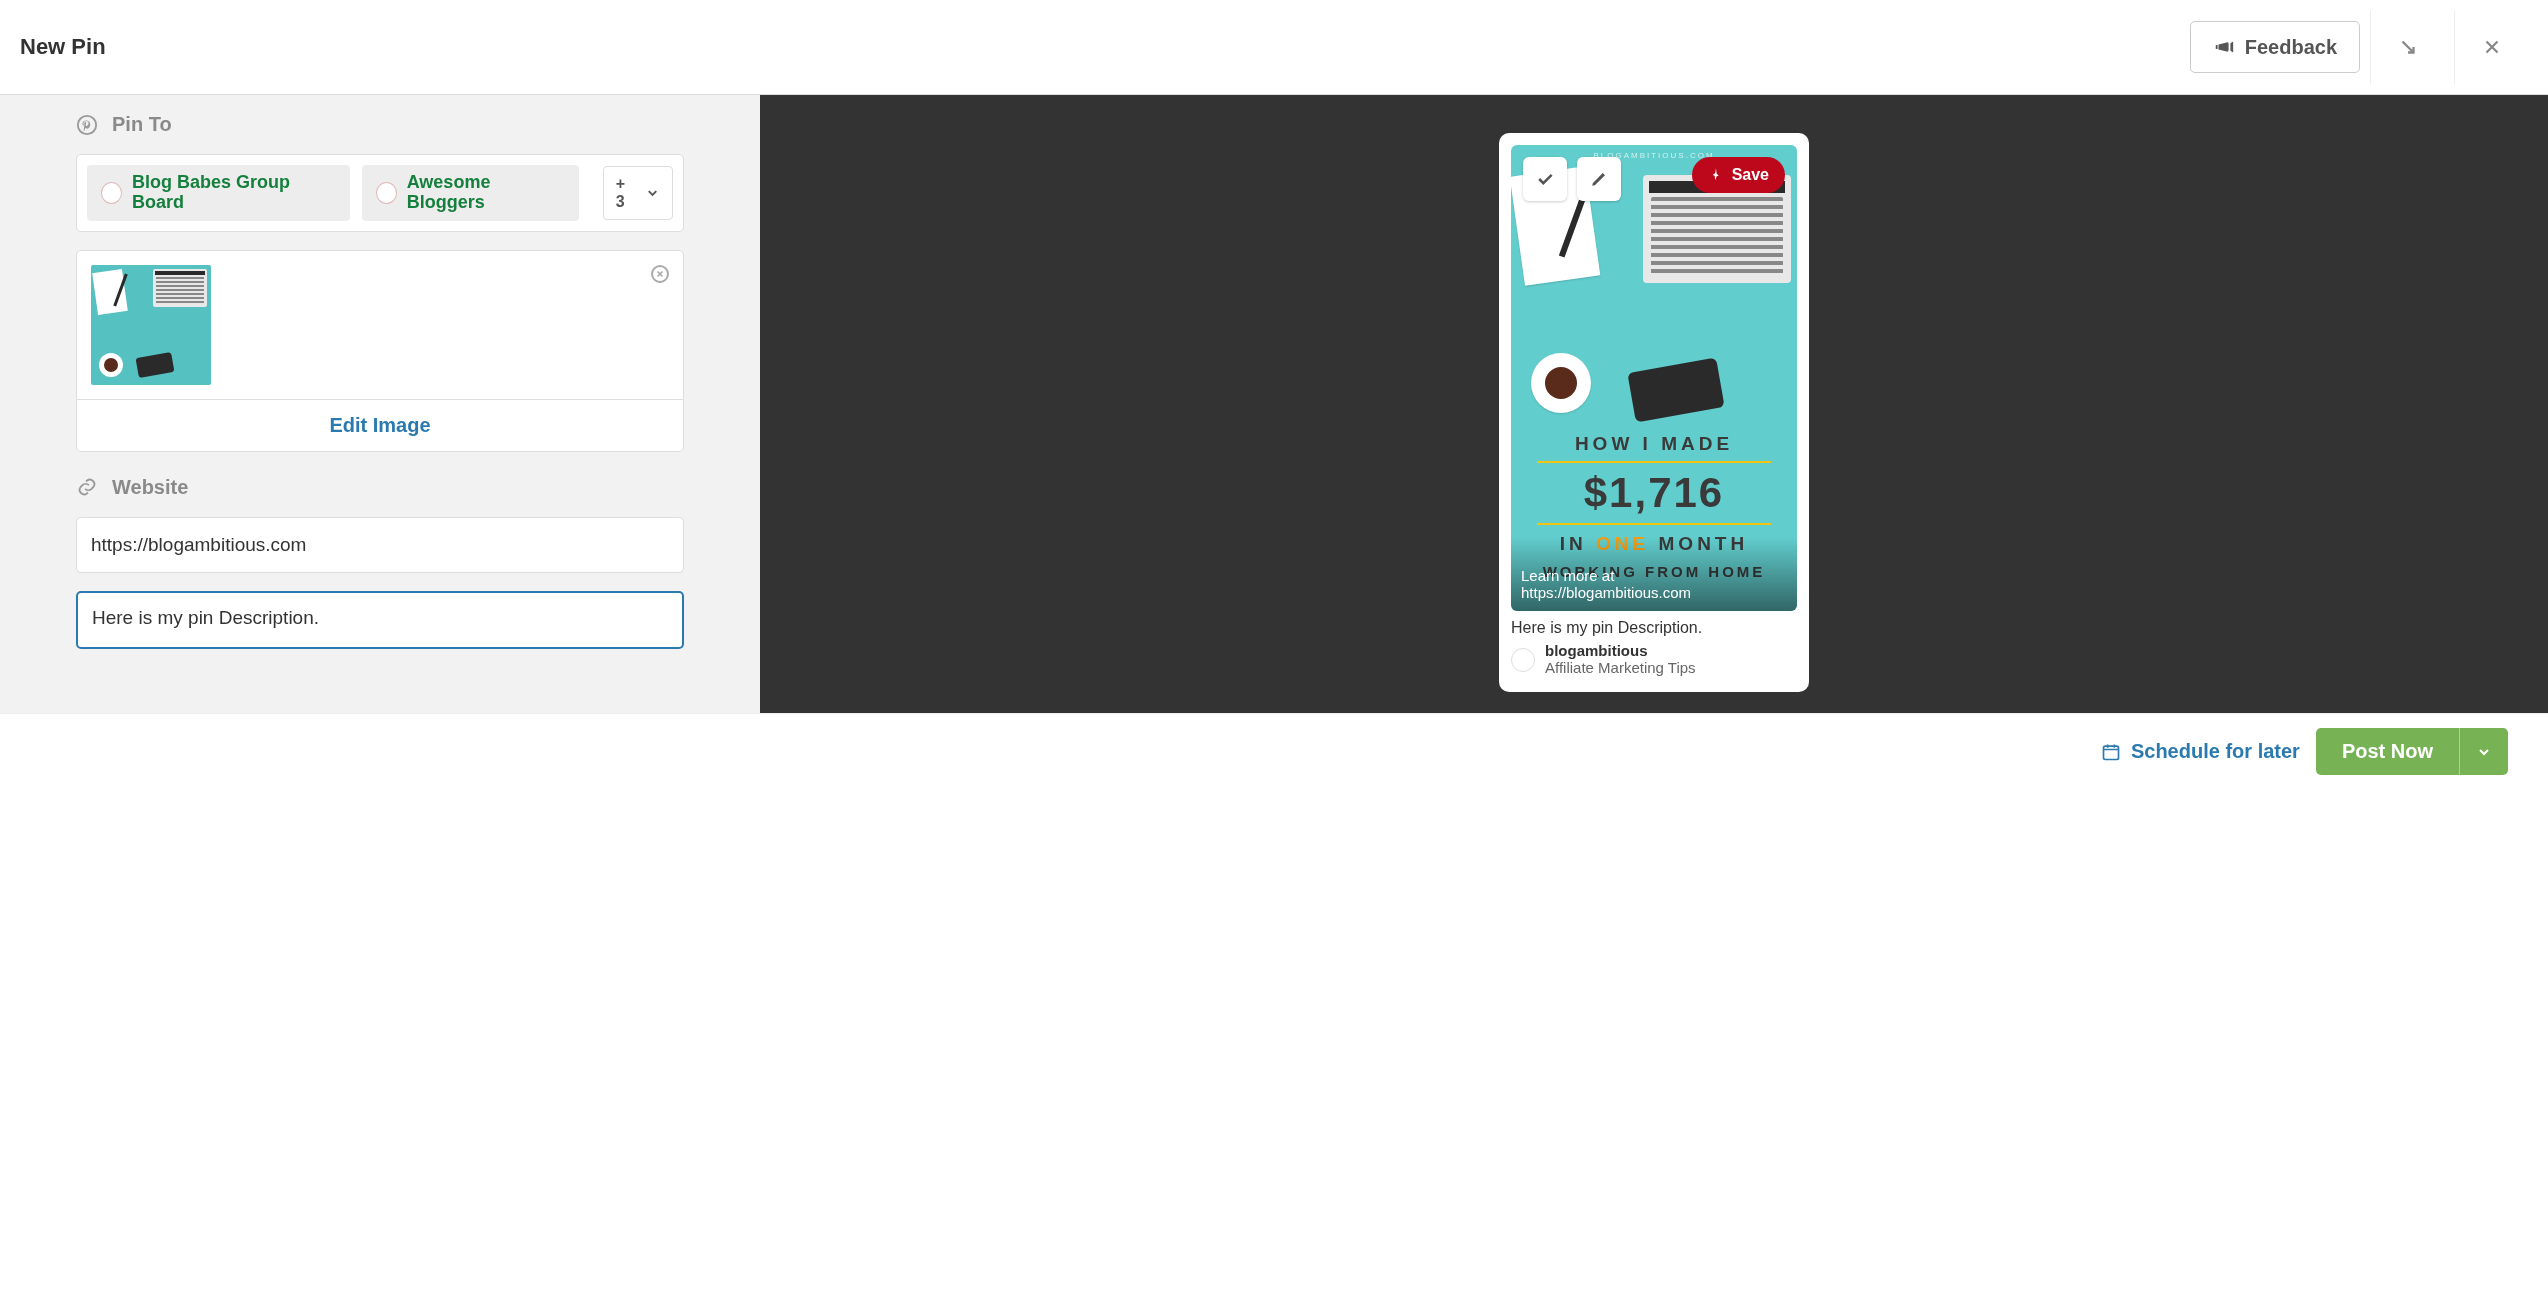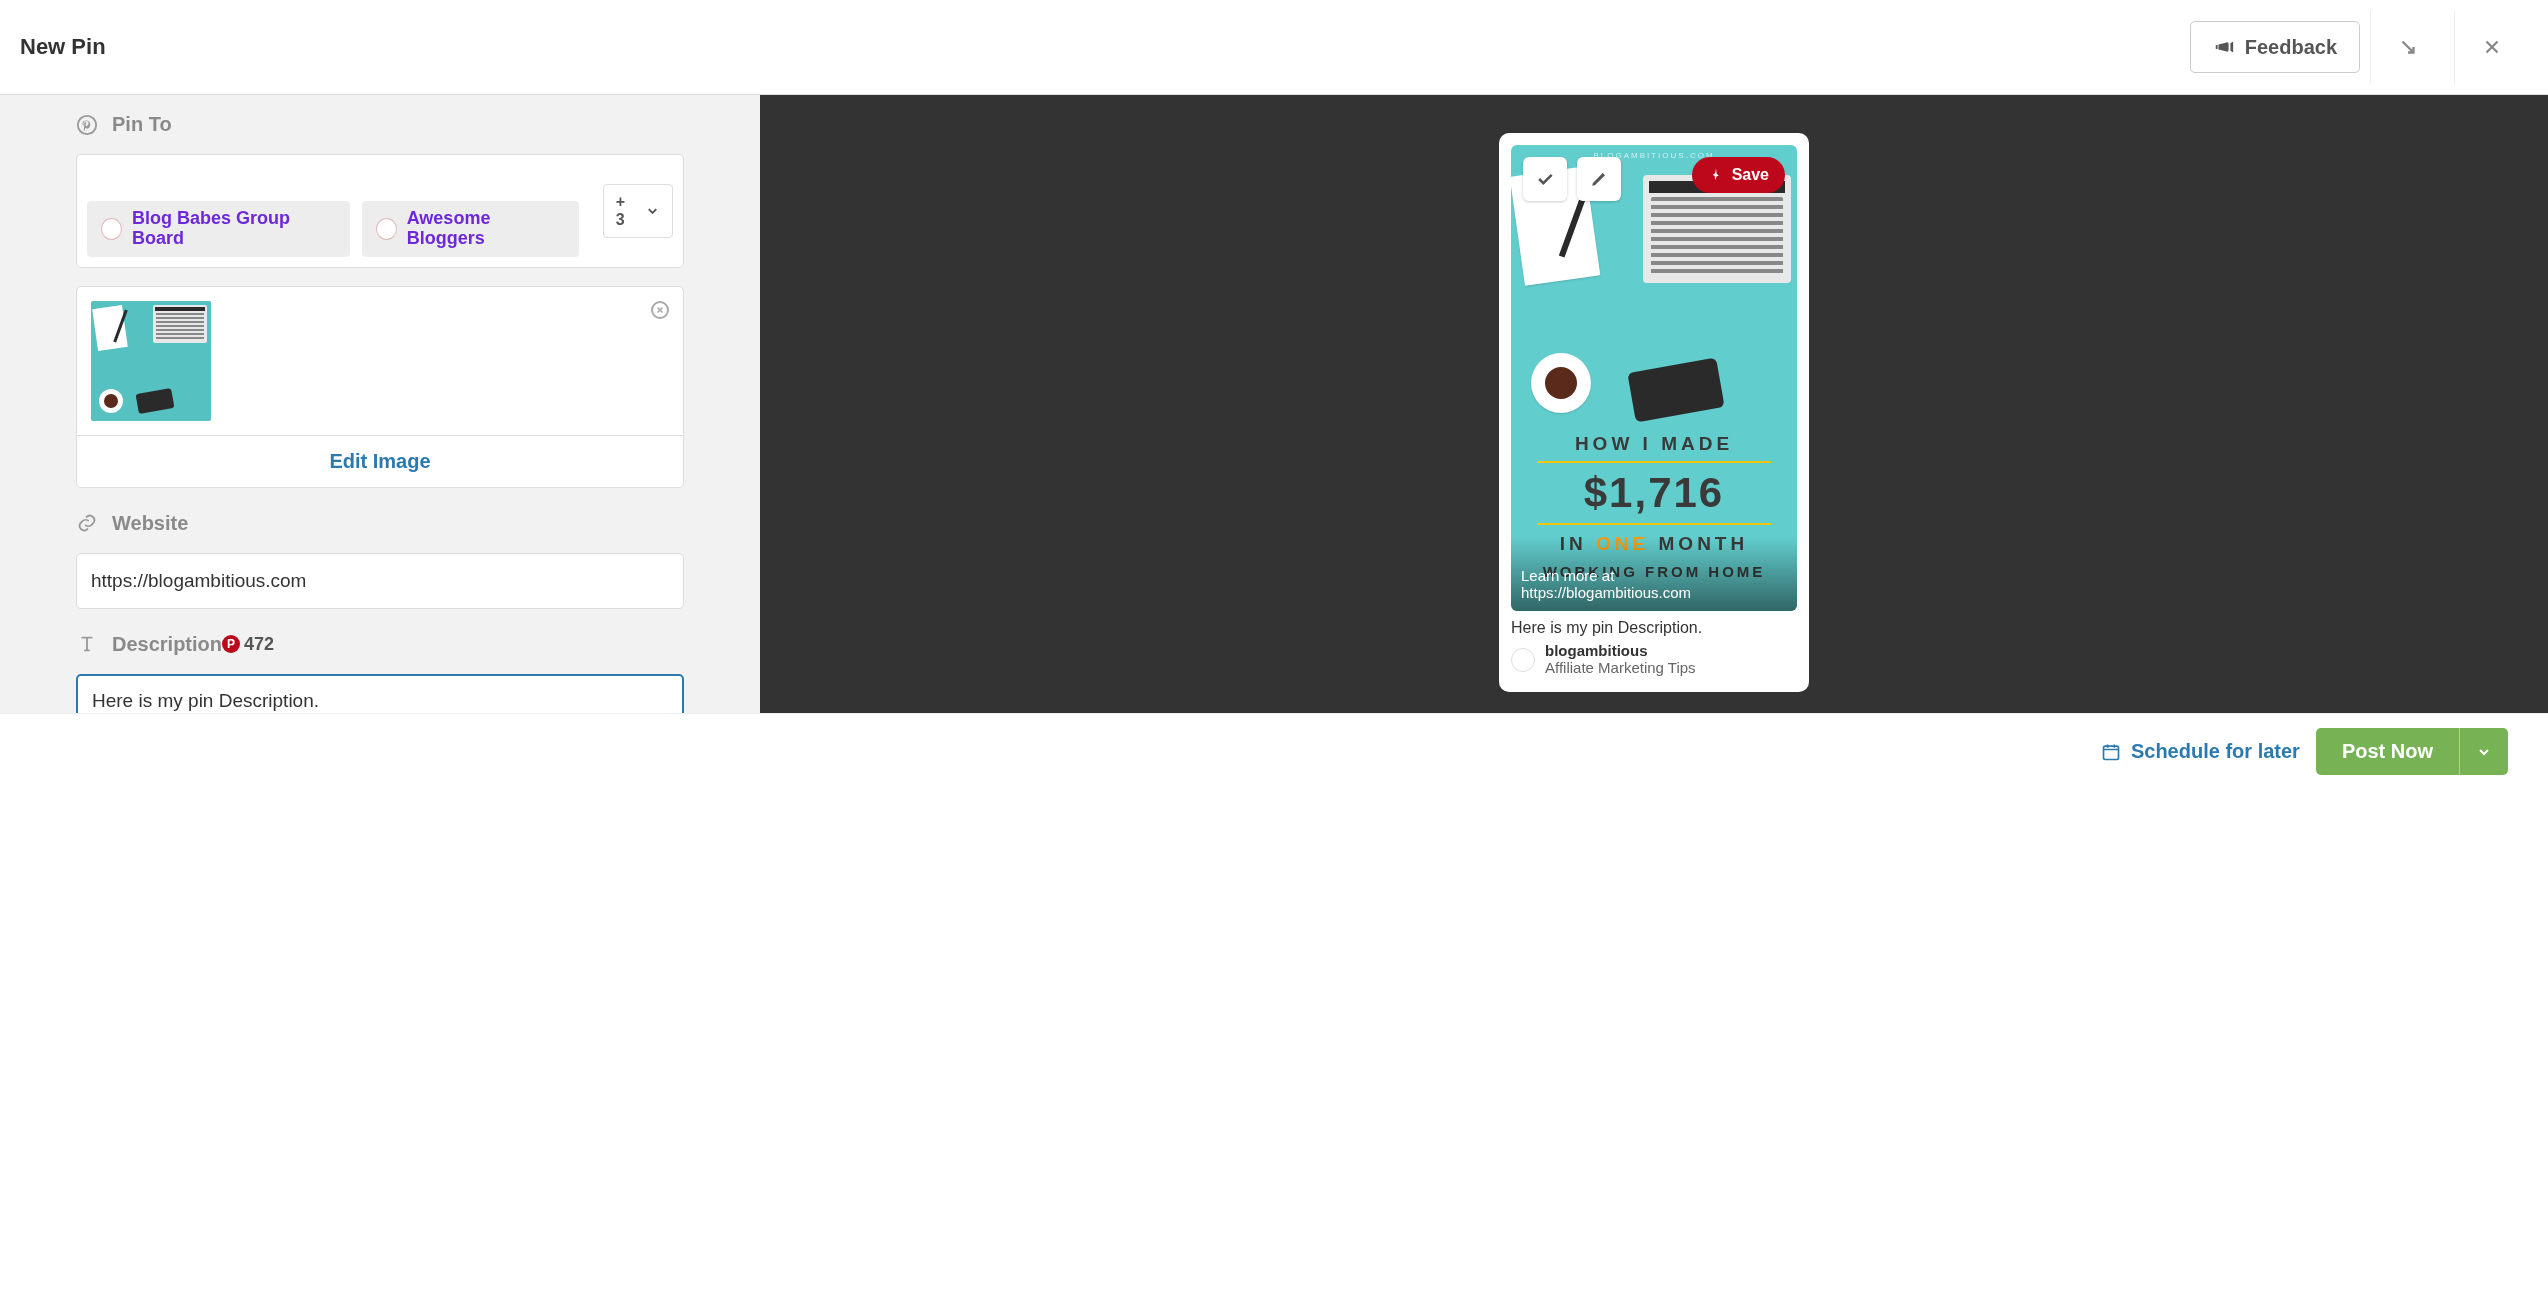--- a/index.html
+++ b/index.html
@@ -12,21 +12,21 @@
 .icon-btn { width: 74px; height: 74px; display: flex; align-items: center; justify-content: center; color: #888; border-left: 1px solid #eee; cursor: pointer; }
 .main { display: flex; flex: 1; overflow: hidden; }
 .form-panel { width: 760px; background: #f2f2f2; overflow-y: auto; padding: 18px 76px 40px 76px; position: relative; }
 .form-panel::-webkit-scrollbar { width: 12px; }
 .form-panel::-webkit-scrollbar-track { background: #f2f2f2; }
 .form-panel::-webkit-scrollbar-thumb { background: #bbb; border-radius: 6px; }
 .section-row { display: flex; align-items: center; justify-content: flex-start; margin-top: 24px; }
 .section-title { display: flex; align-items: center; gap: 14px; color: #8a8a8a; font-weight: 600; font-size: 20px; }
 .section-icon { width: 22px; height: 22px; color: #9a9a9a; display: inline-flex; align-items: center; justify-content: center; }
 .board-chips { display: flex; align-items: center; gap: 12px; margin-top: 18px; border: 1px solid #ddd; border-radius: 5px; background: #fff; padding: 10px; }
-.chip { display: flex; align-items: center; gap: 10px; background: #ededed; border-radius: 4px; padding: 8px 14px; font-size: 18px; font-weight: 600; color: #6d28d9; line-height: 1.2; max-width: 265px; margin-top: 36px; }
+.chip { display: flex; align-items: center; gap: 10px; background: #ededed; border-radius: 4px; padding: 8px 14px; font-size: 18px; font-weight: 600; color: #15803d; line-height: 1.2; max-width: 265px; }
 .chip-avatar { width: 22px; height: 22px; border-radius: 50%; background: #fff; border: 1px solid #e2b9b9; }
 .chip-text { line-height: 1.1; }
 .more-btn { display: flex; align-items: center; gap: 8px; border: 1px solid #ddd; border-radius: 4px; padding: 8px 12px; color: #555; font-weight: 700; cursor: pointer; background: #fff; }
 .link-btn { color: #2a7ab0; font-weight: 700; font-size: 20px; cursor: pointer; }
 .image-card { margin-top: 18px; border: 1px solid #ddd; border-radius: 5px 5px 0 0; background: #fff; padding: 14px; display: flex; gap: 24px; position: relative; }
 .image-thumb { width: 120px; height: 120px; background: #55c1c1; border-radius: 2px; position: relative; overflow: hidden; }
 .image-info { display: flex; flex-direction: column; gap: 6px; padding-top: 2px; }
 .image-name { font-weight: 600; color: #333; font-size: 20px; }
 .image-meta { color: #888; font-size: 18px; }
 .remove-img { position: absolute; right: 14px; top: 14px; width: 18px; height: 18px; border-radius: 50%; border: 2px solid #aaa; color: #aaa; display: flex; align-items: center; justify-content: center; font-size: 12px; cursor: pointer; }
@@ -165,34 +165,20 @@
             <svg viewBox="0 0 24 24" width="22" height="22" fill="none" stroke="#9a9a9a" stroke-width="2">
                 <path d="M10 14a5 5 0 0 0 7 0l2-2a5 5 0 0 0-7-7l-1 1"></path>
                 <path d="M14 10a5 5 0 0 0-7 0l-2 2a5 5 0 0 0 7 7l1-1"></path>
               </svg>
           </span>
           <span>Website</span>
         </div>
       </div>
       <input class="text-input" value="https://blogambitious.com" style="">
 
-      <div class="section-row">
-        <div class="section-title">
-          <span class="section-icon">
-            <svg viewBox="0 0 24 24" width="22" height="22" fill="none" stroke="#9a9a9a" stroke-width="2">
-                <path d="M6 5h12M12 5v14M9 19h6"></path>
-              </svg>
-          </span>
-          <span>Description</span>
-        </div>
-        <div class="char-count">
-          <span class="pin-count-icon">P</span>
-          <span>472</span>
-        </div>
-      </div>
       <div class="desc-input" contenteditable="true" style="">Here is my pin Description.</div>
 
     </div>
 
     <div class="preview-panel">
       <div class="preview-card">
         <div class="pin-image">
           <div class="pin-toolbar">
             <div class="pin-tool">
               <svg viewBox="0 0 24 24" width="20" height="20" fill="none" stroke="#555" stroke-width="3">

